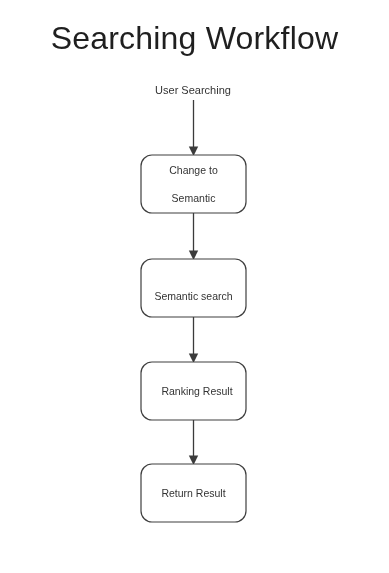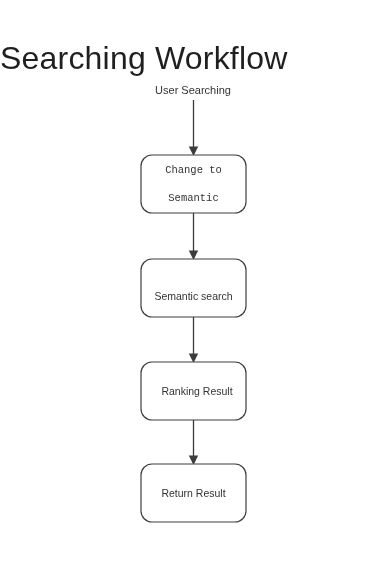--- a/index.html
+++ b/index.html
@@ -15,28 +15,27 @@
     width: 389px;
     height: 573px;
     background: #ffffff;
     overflow: hidden;
   }
   #diagram-title {
     position: absolute;
     left: 0;
     top: 18px;
     width: 389px;
-    text-align: left;
+    text-align: center;
     font-size: 32px;
     font-weight: 400;
     color: #1f1f1f;
     letter-spacing: 0.2px;
     line-height: 40px;
     white-space: nowrap;
-    margin-top: 20px;
   }
   #flow-svg {
     position: absolute;
     left: 0;
     top: 0;
     width: 389px;
     height: 573px;
   }
   .edge-line {
     stroke: #3b3b3b;
@@ -109,21 +108,21 @@
       <line class="edge-line" x1="193.5" y1="420" x2="193.5" y2="459"></line>
       <polygon class="edge-head" points="193.5,465 188.8,455.5 198.2,455.5"></polygon>
     </g>
 
     <rect class="node-shape" x="141" y="155" width="105" height="58" rx="11" ry="11"></rect>
     <rect class="node-shape" x="141" y="259" width="105" height="58" rx="11" ry="11"></rect>
     <rect class="node-shape" x="141" y="362" width="105" height="58" rx="11" ry="11"></rect>
     <rect class="node-shape" x="141" y="464" width="105" height="58" rx="11" ry="11"></rect>
   </svg>
 
-  <div class="node-label" style="left:141px; top:155px; width:105px; height:58px;font-family:Liberation Mono, monospace;">
+  <div class="node-label" style="left:141px; top:155px; width:105px; height:58px;">
     <span>
       <span>Change to</span><br>
       <span>Semantic</span>
     </span>
   </div>
 
   <div class="node-label" style="left:141px; top:259px; width:105px; height:74px;">
     <span>Semantic search</span>
   </div>
 

